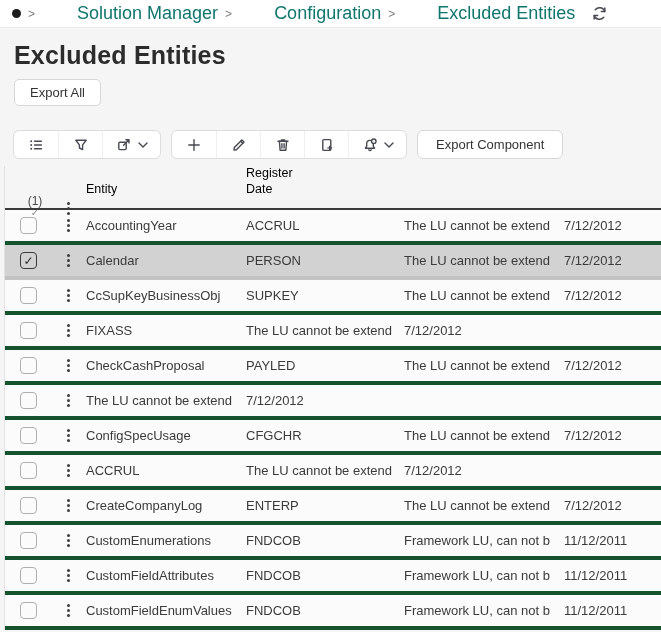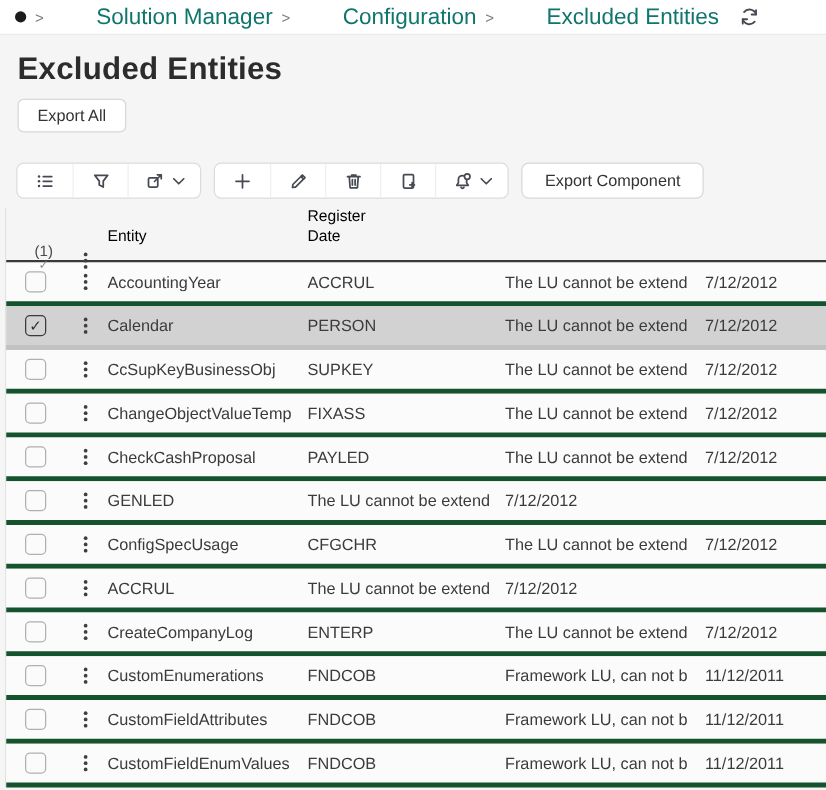--- a/index.html
+++ b/index.html
@@ -226,21 +226,20 @@
     <div class="cell date">7/12/2012</div>
   </div>
 
   <div class="grid row">
     <div>
           <span class="cb"></span>
         </div>
     <div class="kebab">
           <i></i>
         </div>
-    <div class="cell">ChangeObjectValueTemp</div>
     <div class="cell">FIXASS</div>
     <div class="cell">The LU cannot be extend</div>
     <div class="cell date">7/12/2012</div>
   </div>
 
   <div class="grid row">
     <div>
           <span class="cb"></span>
         </div>
     <div class="kebab">
@@ -252,21 +251,20 @@
     <div class="cell date">7/12/2012</div>
   </div>
 
   <div class="grid row">
     <div>
           <span class="cb"></span>
         </div>
     <div class="kebab">
           <i></i>
         </div>
-    <div class="cell">GENLED</div>
     <div class="cell">The LU cannot be extend</div>
     <div class="cell date">7/12/2012</div>
   </div>
 
   <div class="grid row">
     <div>
           <span class="cb"></span>
         </div>
     <div class="kebab">
           <i></i>

